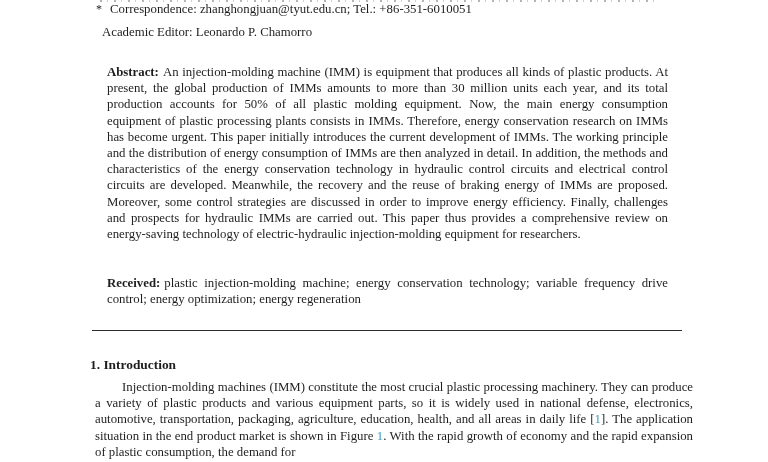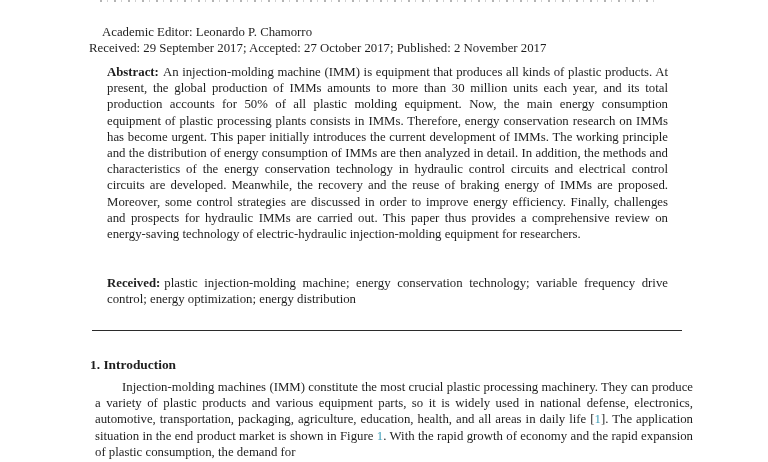--- a/index.html
+++ b/index.html
@@ -116,28 +116,28 @@
     cursor: pointer;
   }
 </style>
 </head>
 <body>
 
 <div class="page">
 
   <div class="clip-remnant"></div>
 
+  <div class="corr"><span class="marker">*</span><span>Correspondence: zhanghongjuan@tyut.edu.cn; Tel.: +86-351-6010051</span></div>
 
   <div class="editor">Academic Editor: Leonardo P. Chamorro</div>
 
-  <div class="dates">Received: 29 September 2017; Accepted: 27 October 2017; Published: 2 November 2017</div>
 
   <p class="abstract"><span class="run-label">Abstract:</span><span>An injection-molding machine (IMM) is equipment that produces all kinds of plastic products. At present, the global production of IMMs amounts to more than 30 million units each year, and its total production accounts for 50% of all plastic molding equipment. Now, the main energy consumption equipment of plastic processing plants consists in IMMs. Therefore, energy conservation research on IMMs has become urgent. This paper initially introduces the current development of IMMs. The working principle and the distribution of energy consumption of IMMs are then analyzed in detail. In addition, the methods and characteristics of the energy conservation technology in hydraulic control circuits and electrical control circuits are developed. Meanwhile, the recovery and the reuse of braking energy of IMMs are proposed. Moreover, some control strategies are discussed in order to improve energy efficiency. Finally, challenges and prospects for hydraulic IMMs are carried out. This paper thus provides a comprehensive review on energy-saving technology of electric-hydraulic injection-molding equipment for researchers.</span></p>
 
-  <p class="keywords"><span class="run-label">Received:</span><span>plastic injection-molding machine; energy conservation technology; variable frequency drive control; energy optimization; energy distribution</span></p>
+  <p class="keywords"><span class="run-label">Received:</span><span>plastic injection-molding machine; energy conservation technology; variable frequency drive control; energy optimization; energy regeneration</span></p>
 
   <hr class="divider">
 
   <h2 class="sec-heading">1. Introduction</h2>
 
   <p class="intro-para"><span>Injection-molding machines (IMM) constitute the most crucial plastic processing machinery. They can produce a variety of plastic products and various equipment parts, so it is widely used in national defense, electronics, automotive, transportation, packaging, agriculture, education, health, and all areas in daily life [</span><a class="ref">1</a><span>]. The application situation in the end product market is shown in Figure </span><a class="ref">1</a><span>. With the rapid growth of economy and the rapid expansion of plastic consumption, the demand for</span></p>
 
 </div>
 
 </body></html>

